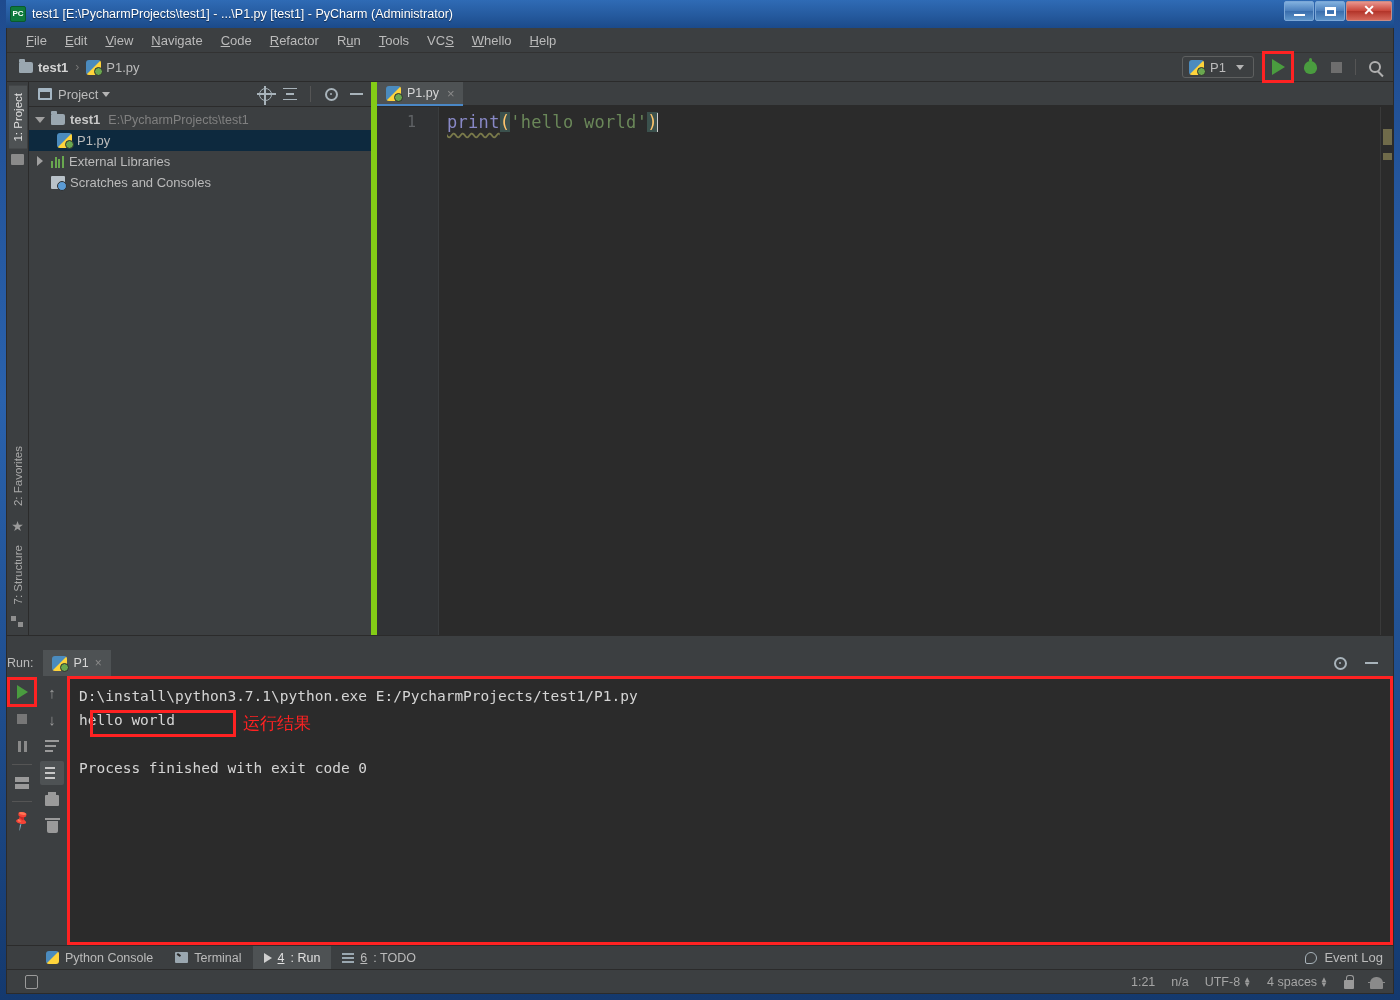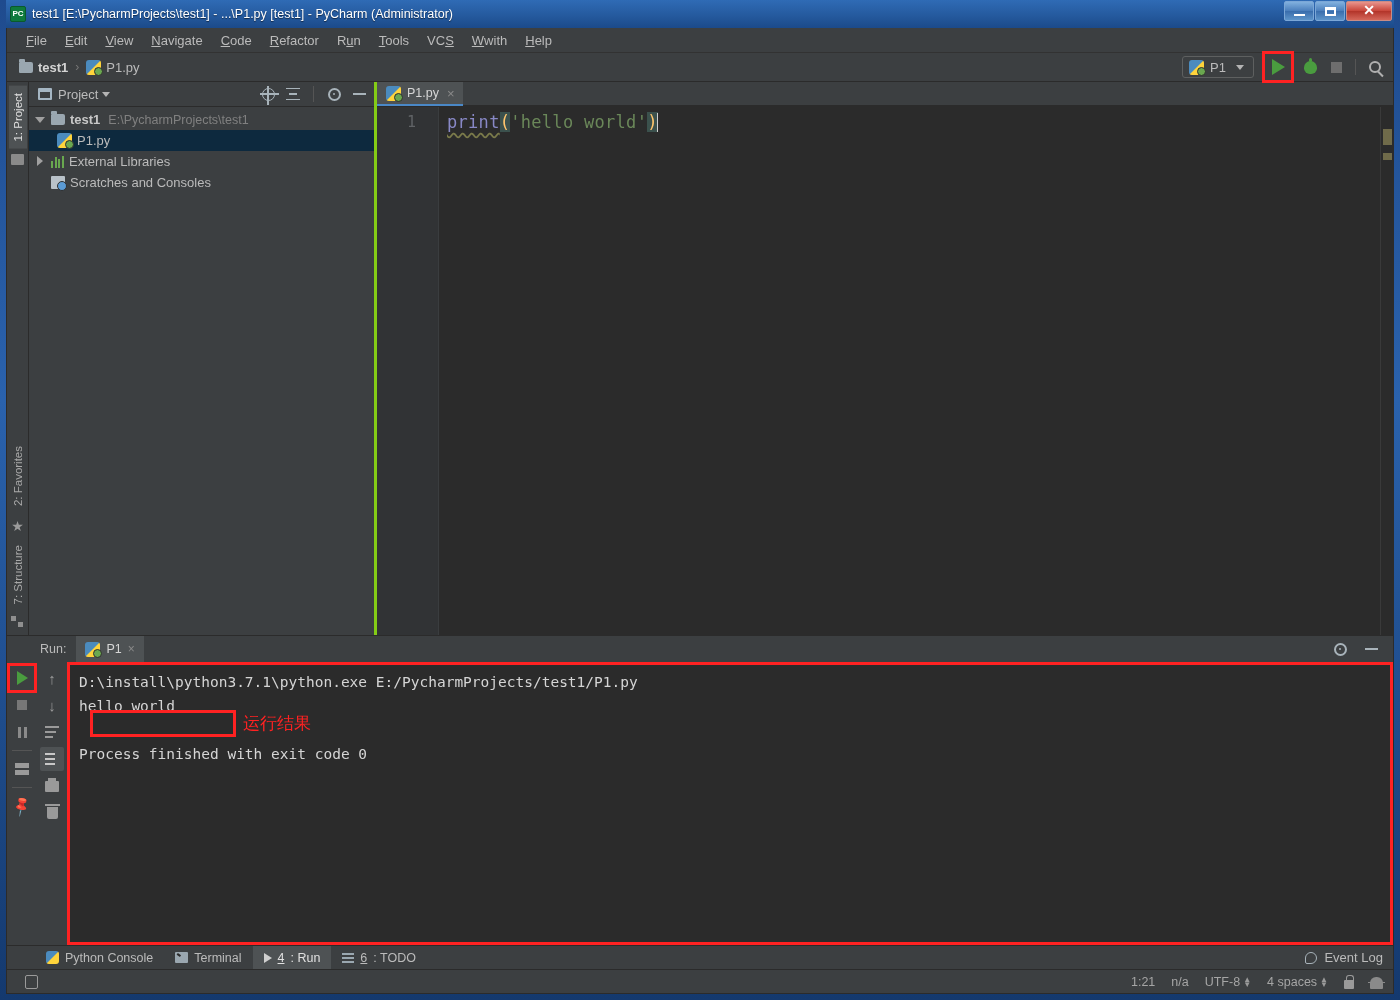--- a/index.html
+++ b/index.html
@@ -150,21 +150,21 @@
   }
   .vicon.struct:before, .vicon.struct:after{
     content:"";position:absolute;width:5px;height:5px;background:#8f8f8f;
   }
   .vicon.struct:before{ left:0;top:0; }
   .vicon.struct:after{ left:7px;top:6px; }
 
   
   #project-panel{
     width:348px;flex:0 0 348px;background:#3c3f41;display:flex;flex-direction:column;
-    border-right:3px solid #84cc16;
+    border-right:6px solid #84cc16;
   }
   #project-header{
     height:25px;display:flex;align-items:center;padding:0 5px 0 9px;
     background:#3c3f41;border-bottom:1px solid #2b2b2b;flex:0 0 auto;
   }
   #project-header .title{ color:#bbbbbb;font-size:13px;margin-left:6px; }
   .ic-window{
     width:14px;height:12px;border:2px solid #a5b6c3;border-radius:1px;
     border-top-width:4px;background:#3c3f41;display:inline-block;
   }
@@ -257,22 +257,22 @@
     width:13px;flex:0 0 13px;background:#2b2b2b;position:relative;border-left:1px solid #3a3a3a;
   }
   .marker-blk{ position:absolute;left:2px;width:9px;background:#706b4a; }
 
   
   #run-window{
     height:310px;flex:0 0 310px;background:#3c3f41;display:flex;flex-direction:column;
     border-top:1px solid #2b2b2b;
   }
   #run-header{
-    height:26px;display:flex;align-items:center;flex:0 0 auto;padding-left:33px;
-    background:#3c3f41;position:relative;
+    height:26px;display:flex;align-items:center;flex:0 0 auto;
+    background:#3c3f41;position:relative;margin-top:14px;
   }
   #run-header .run-label{ color:#bbbbbb;font-size:12.5px;margin-right:10px; }
   .run-tab{
     display:flex;align-items:center;gap:6px;padding:0 9px;height:26px;
     background:#4e5254;color:#d6d6d6;font-size:12.5px;
   }
   .run-tab .close-x{ color:#8a8a8a;font-size:12px; }
   #run-header-right{ margin-left:auto;display:flex;align-items:center;gap:11px;padding-right:12px; }
 
   #run-body{ flex:1 1 auto;display:flex;min-height:0;position:relative; }
@@ -392,21 +392,21 @@
     <div id="menubar">
       <div class="menu-item"><span></span><span class="mn">F</span><span>ile</span></div>
       <div class="menu-item"><span></span><span class="mn">E</span><span>dit</span></div>
       <div class="menu-item"><span></span><span class="mn">V</span><span>iew</span></div>
       <div class="menu-item"><span></span><span class="mn">N</span><span>avigate</span></div>
       <div class="menu-item"><span></span><span class="mn">C</span><span>ode</span></div>
       <div class="menu-item"><span></span><span class="mn">R</span><span>efactor</span></div>
       <div class="menu-item"><span>R</span><span class="mn">u</span><span>n</span></div>
       <div class="menu-item"><span></span><span class="mn">T</span><span>ools</span></div>
       <div class="menu-item"><span>VC</span><span class="mn">S</span><span></span></div>
-      <div class="menu-item"><span></span><span class="mn">W</span><span>with</span></div>
+      <div class="menu-item"><span></span><span class="mn">W</span><span>hello</span></div>
       <div class="menu-item"><span></span><span class="mn">H</span><span>elp</span></div>
     </div>
 
     <div id="navbar">
       <div class="crumb bold">
         <span class="ic-folder"></span>
         <span>test1</span>
       </div>
       <span class="crumb-sep">›</span>
       <div class="crumb">

